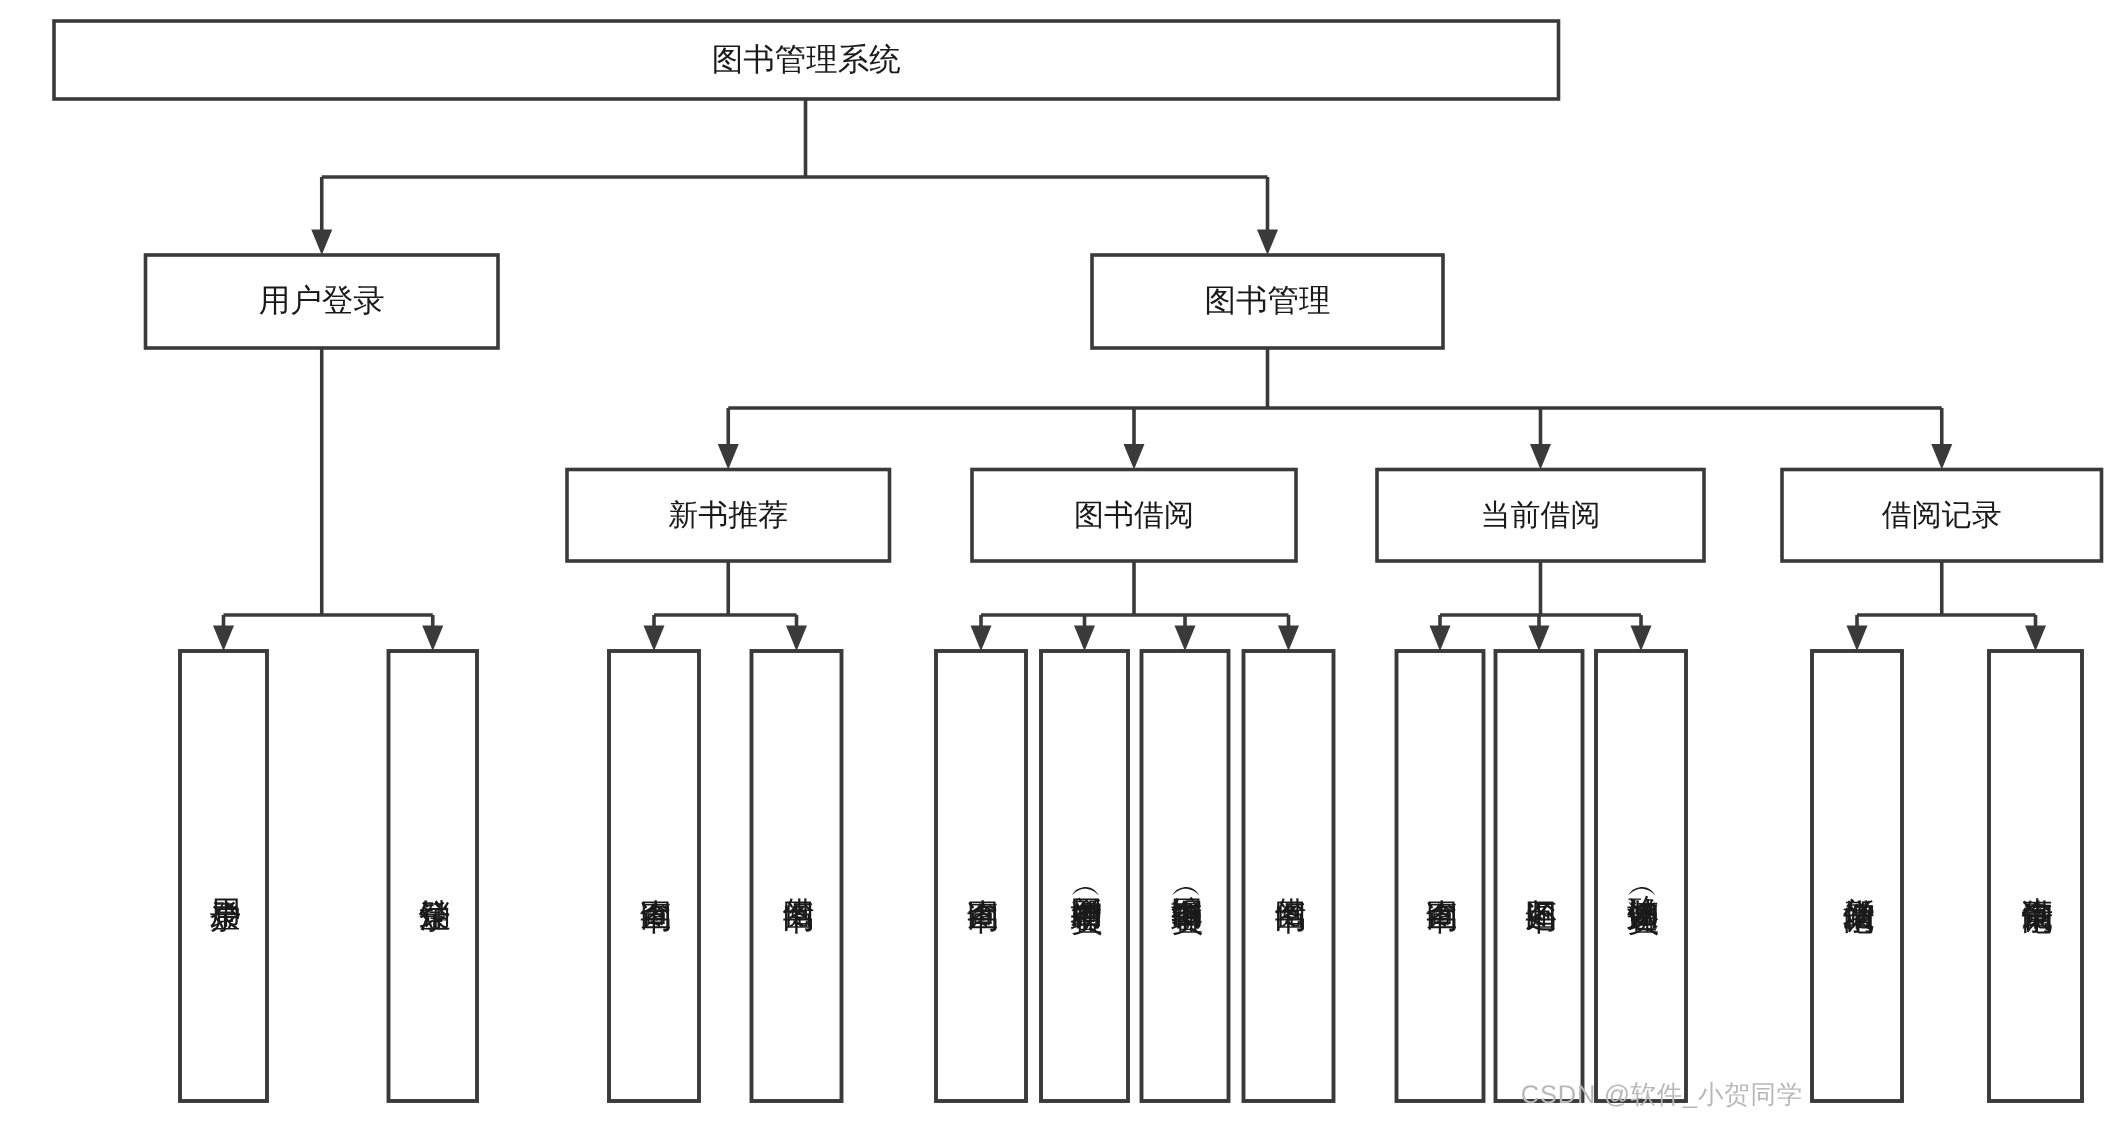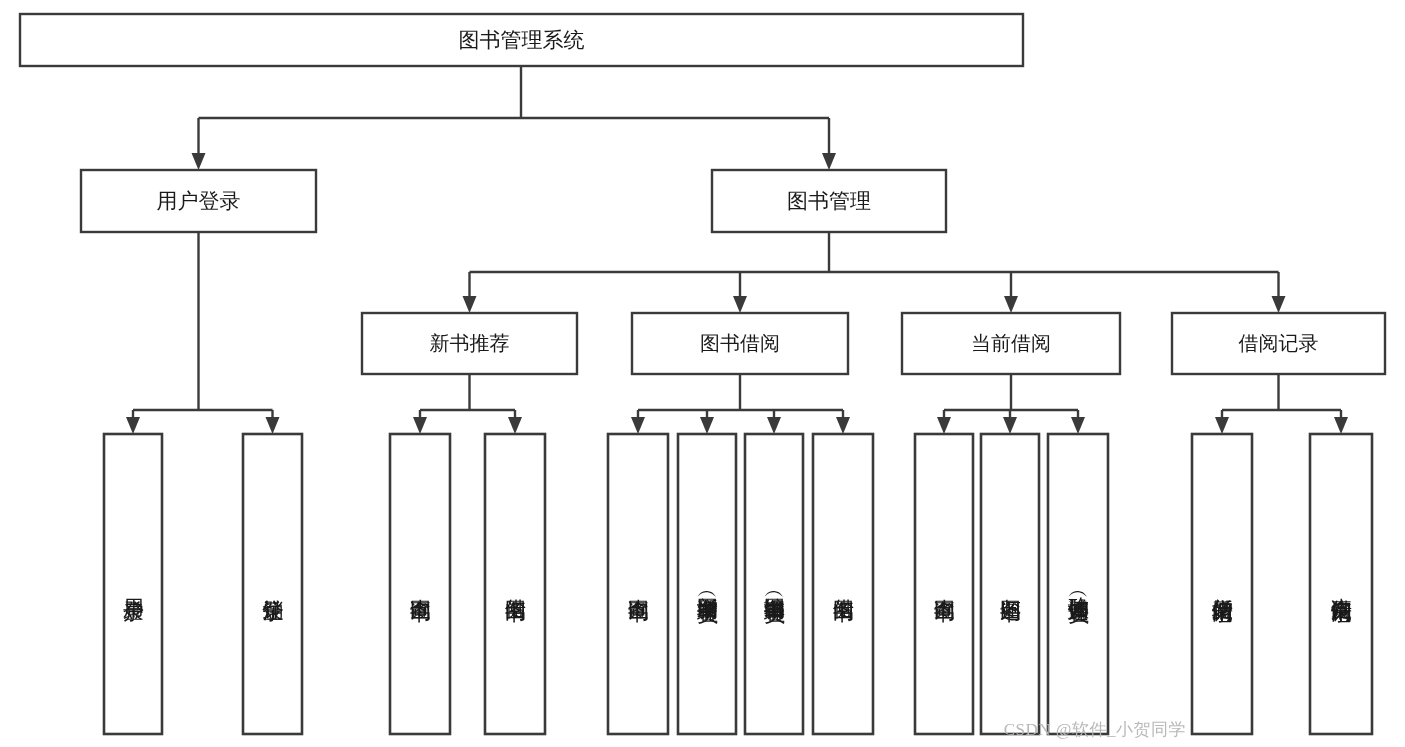--- a/index.html
+++ b/index.html
@@ -9,21 +9,21 @@
   }
   body {
     width: 1405px;
     height: 747px;
     position: relative;
     font-family: "Liberation Sans", "DejaVu Sans", sans-serif;
     overflow: hidden;
   }
   #diagram-root {
     position: absolute;
-    left: 0;
+    left: 16px;
     top: 0;
     width: 1196px;
     height: 747px;
   }
   svg.diagram-svg {
     display: block;
     width: 1405px;
     height: 747px;
   }
   .node-rect {
@@ -69,21 +69,21 @@
     font-size: 21px;
     line-height: 1.18;
     color: #1a1a1a;
     letter-spacing: 1px;
     white-space: nowrap;
   }
   .watermark {
     position: absolute;
     right: 10px;
     bottom: 6px;
-    font-family: Liberation Serif, serif;
+    font-family: Liberation Sans, sans-serif;
     font-size: 17px;
     color: #b8b8b8;
     letter-spacing: 0.5px;
     white-space: nowrap;
   }
 </style>
 </head>
 <body>
 
 <div id="diagram-root">

